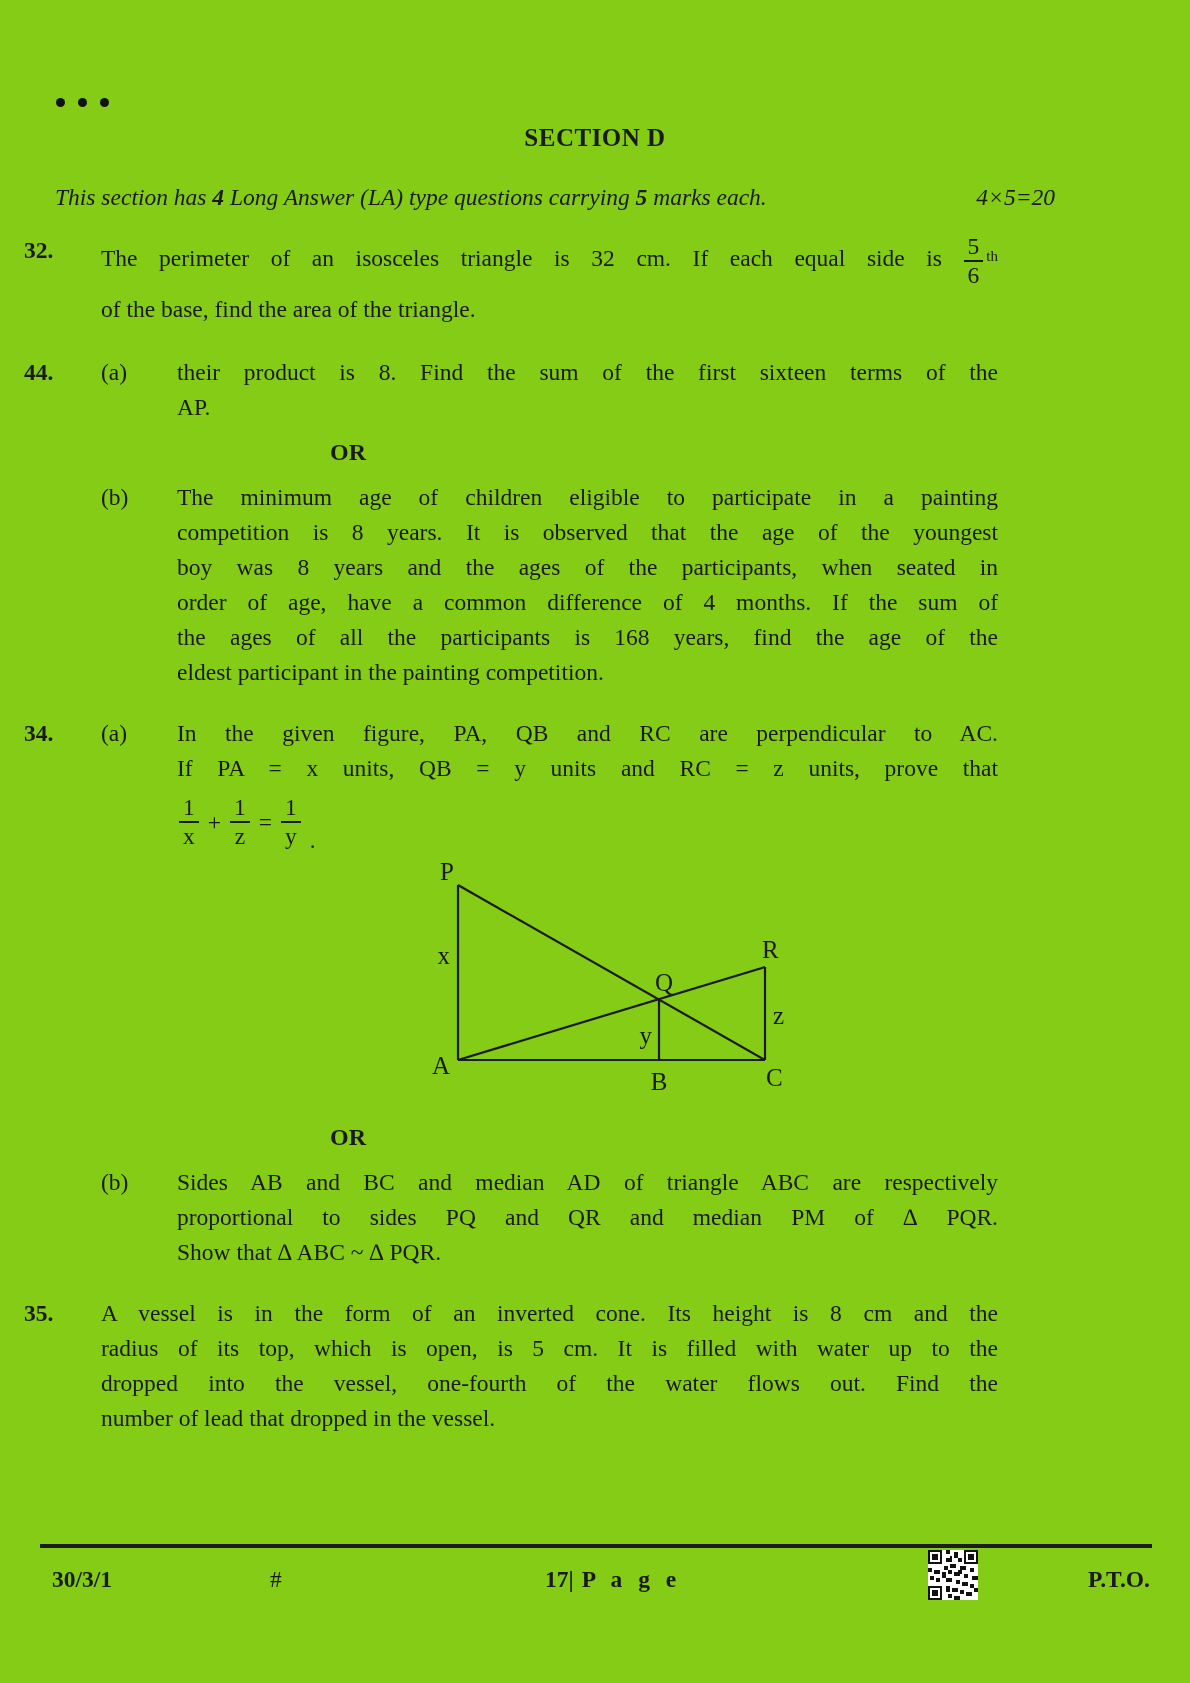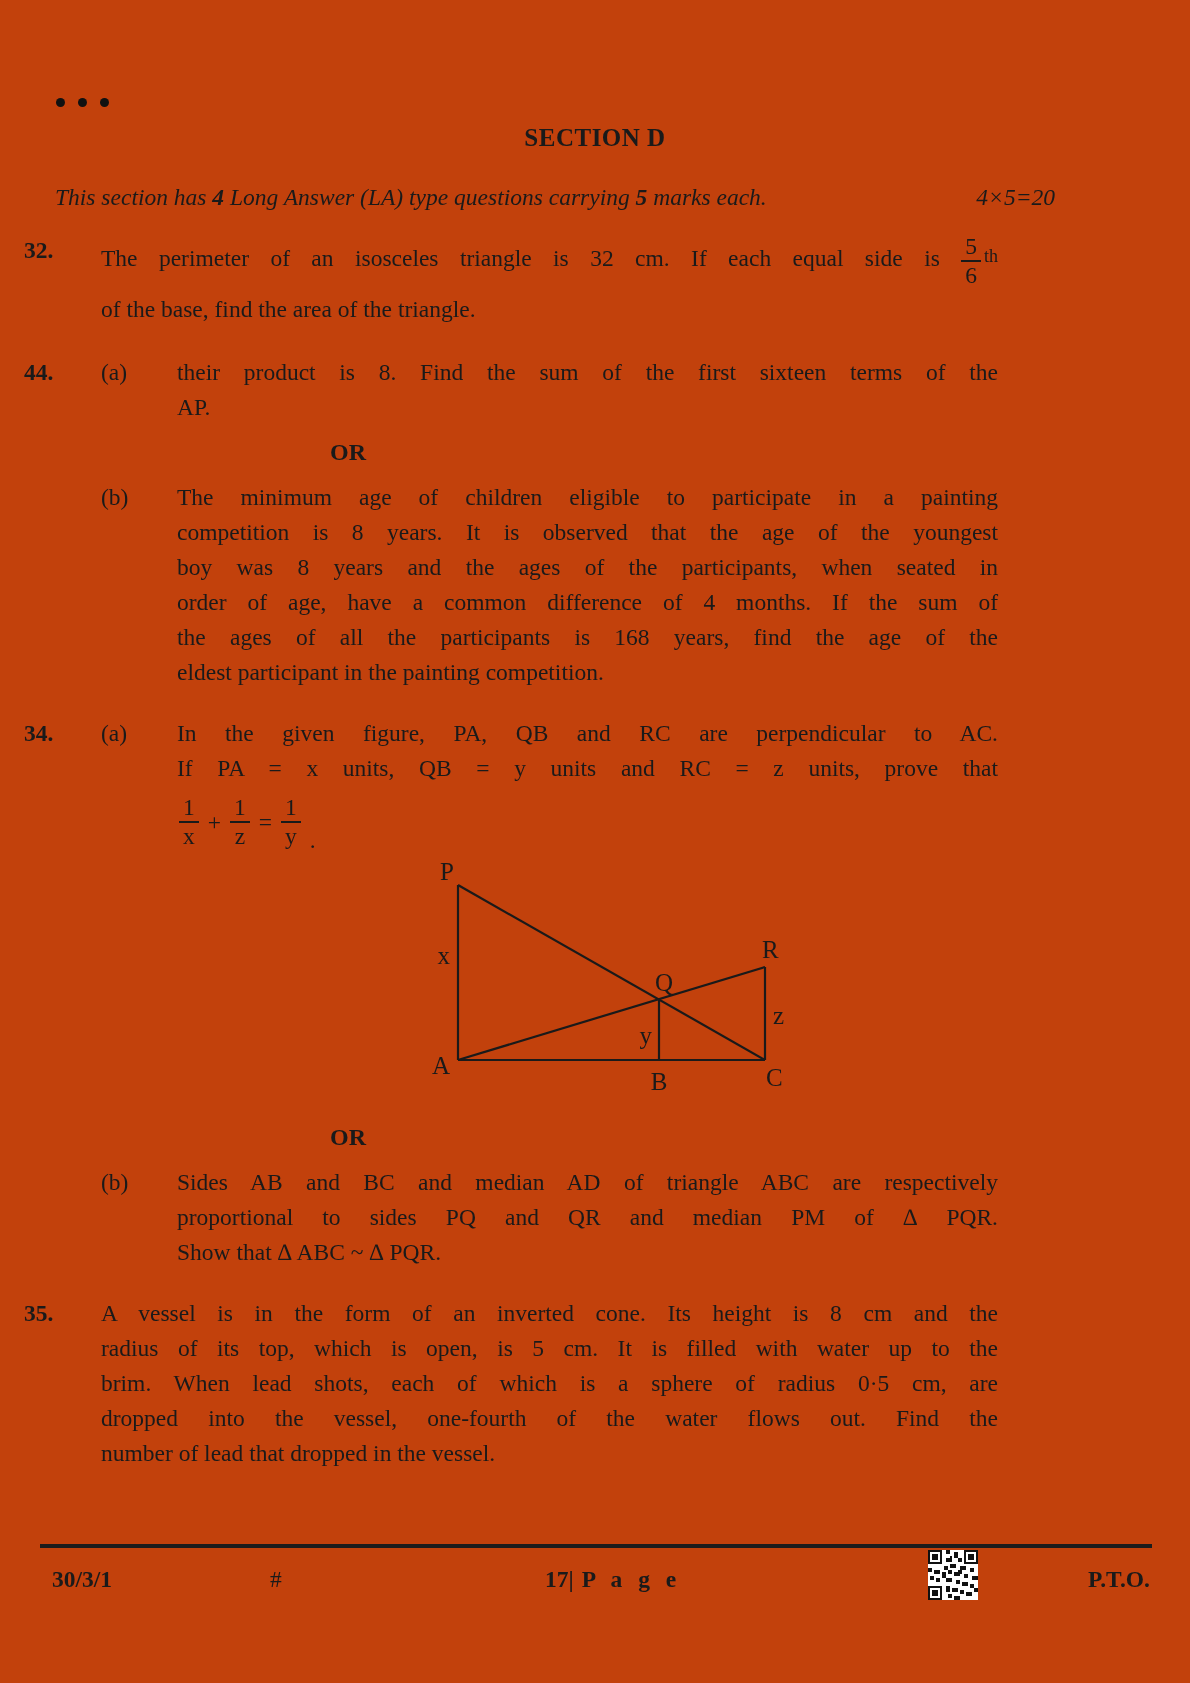--- a/index.html
+++ b/index.html
@@ -1,20 +1,20 @@
 <!DOCTYPE html>
 <html><head>
 <meta charset="utf-8">
 <style>
   html,body { margin:0; padding:0; background:#e8e8e8; }
   .page {
     position:relative;
     width:1190px; height:1683px;
     margin:0 auto;
-    background:#c2410c;
+    background:#84cc16;
     font-family:"Liberation Serif","DejaVu Serif",serif;
     color:#1a1a1a;
     overflow:hidden;
   }
   .corner-dots { position:absolute; left:56px; top:98px; display:flex; gap:13px; }
   .corner-dots .dot { width:9px; height:9px; border-radius:50%; background:#111; }
 
   .section-title {
     padding-top:124px;
     text-align:center;
@@ -45,21 +45,21 @@
   .line { }
   .just { text-align:justify; text-align-last:justify; }
 
   .or { font-weight:bold; margin:10px 0 10px 229px; font-size:24px; }
 
   
   .fracwrap { display:inline-flex; align-items:center; white-space:nowrap; vertical-align:middle; }
   .frac { display:inline-flex; flex-direction:column; text-align:center; line-height:27px; }
   .fnum { border-bottom:2px solid #1a1a1a; padding:0 4px; }
   .fden { padding:0 4px; }
-  .fsuffix { font-size:18px; position:relative; top:-13px; margin-left:3px;margin-top:16px; }
+  .fsuffix { font-size:15px; position:relative; top:-13px; margin-left:3px;margin-top:16px; }
 
   .q32-first { margin-bottom:3px; }
 
   .equation { display:flex; align-items:center; margin:8px 0 6px 2px; gap:9px; }
   .eq-period { align-self:flex-end; line-height:20px; }
 
   .figurewrap { margin:12px 0 0 225px; }
 
   .q35 { margin-top:26px; }
   .mt-q32 { margin-top:22px; }
@@ -197,21 +197,20 @@
           </div>
         </div>
       </div>
     </div>
 
     <div class="question q35">
       <div class="qnum">35.</div>
       <div class="qbody">
         <div class="line just">A vessel is in the form of an inverted cone. Its height is 8 cm and the</div>
         <div class="line just">radius of its top, which is open, is 5 cm. It is filled with water up to the</div>
-        <div class="line just">brim. When lead shots, each of which is a sphere of radius 0·5 cm, are</div>
         <div class="line just">dropped into the vessel, one-fourth of the water flows out. Find the</div>
         <div class="line">number of lead that dropped in the vessel.</div>
       </div>
     </div>
 
   </div>
 
   <div class="footer-rule"></div>
   <div class="footer">
     <span class="f-code">30/3/1</span>

